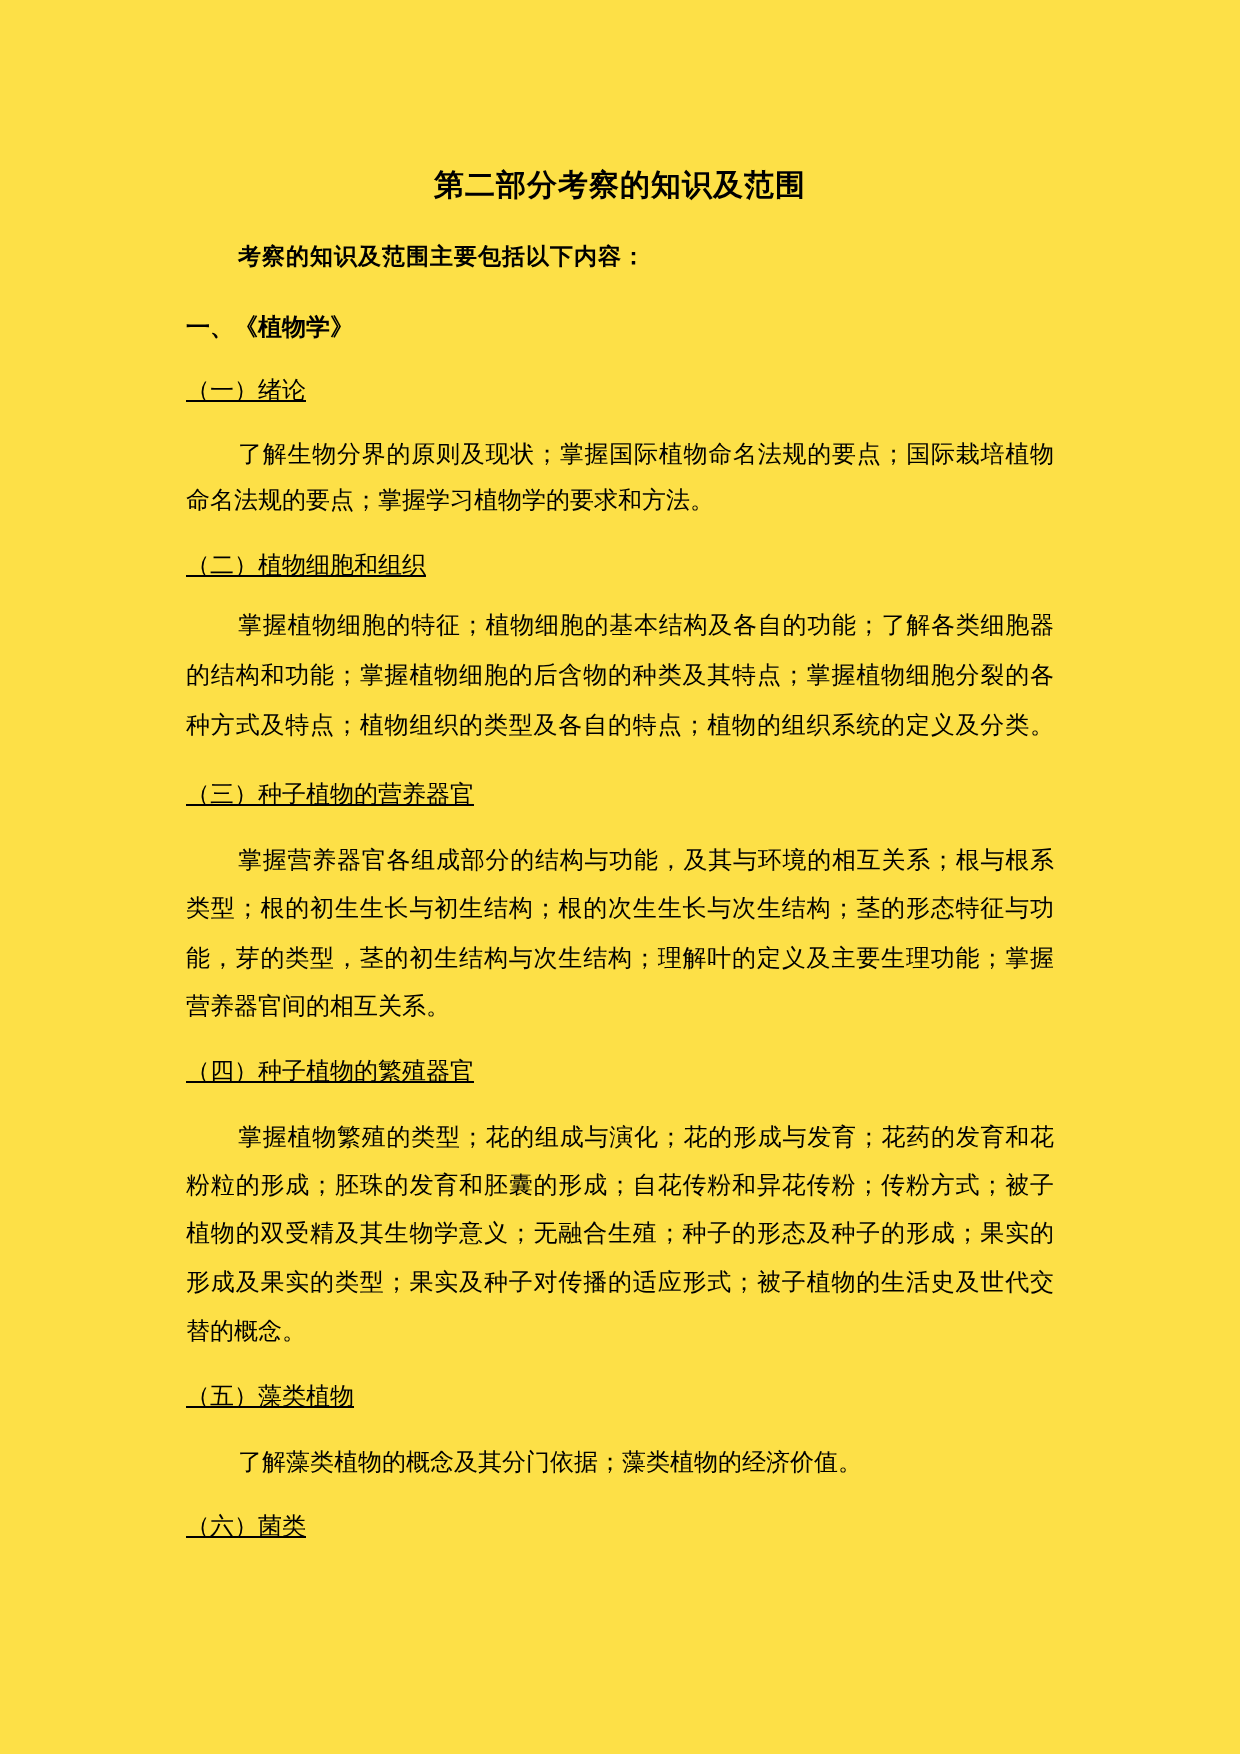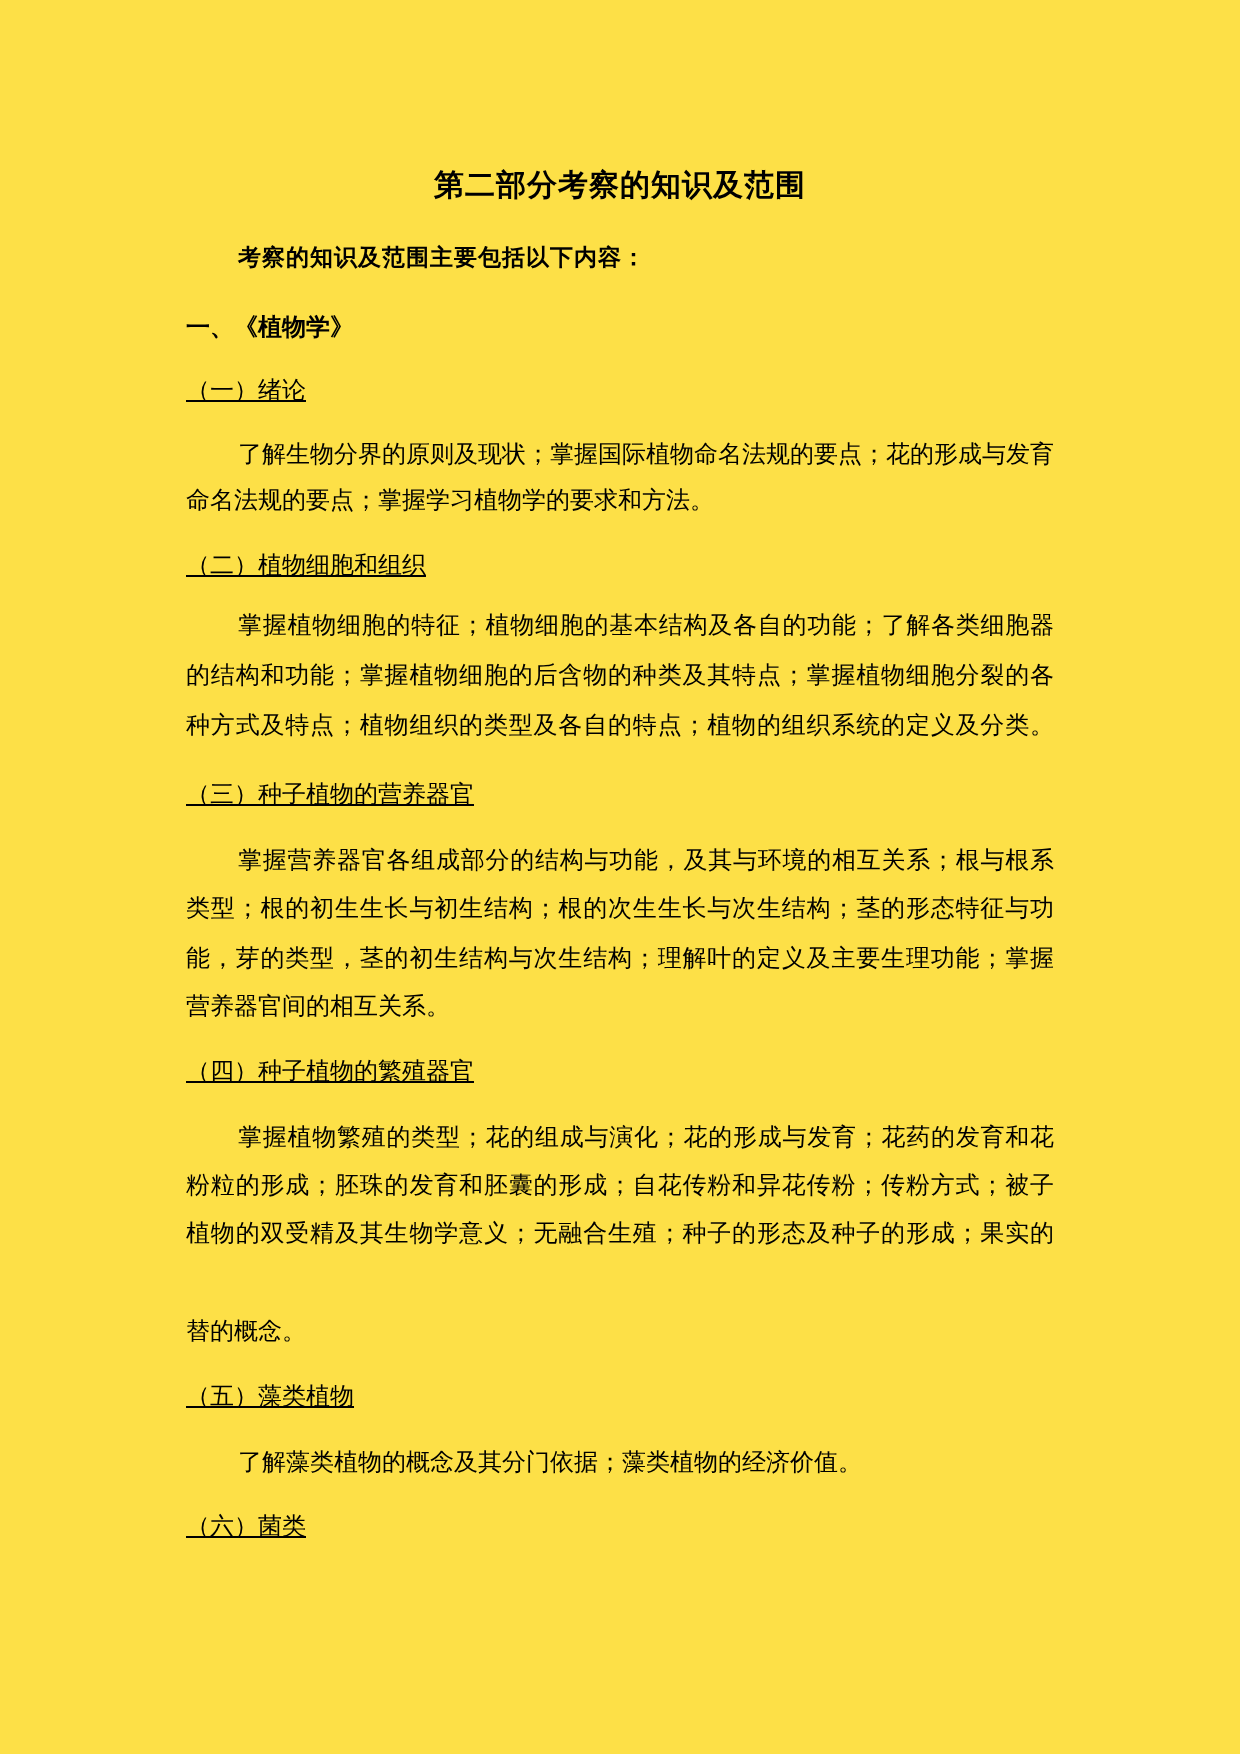--- a/index.html
+++ b/index.html
@@ -49,21 +49,21 @@
       font-family: "DejaVu Sans", "Liberation Sans", sans-serif;
       font-weight: bold;
       font-size: 30px;
       line-height: 36px;
       top: 167px;
       letter-spacing: 1px;
     }
     .subtitle {
       position: absolute;
       left: 238px;
-      font-family: Liberation Sans, sans-serif;
+      font-family: Liberation Serif, serif;
       font-weight: bold;
       font-size: 23px;
       line-height: 30px;
       top: 242px;
       letter-spacing: 1px;
       white-space: nowrap;
     }
     .section {
       position: absolute;
       left: 186px;
@@ -89,38 +89,39 @@
 
 <div class="page">
 
   <div class="title">第二部分考察的知识及范围</div>
 
   <div class="subtitle">考察的知识及范围主要包括以下内容：</div>
 
   <div class="section">一、《植物学》</div>
 
   <div class="heading" style="top:390px">（一）绪论</div>
-  <div class="line indent full" style="top:454px">了解生物分界的原则及现状；掌握国际植物命名法规的要点；花的形成与发育</div>
+  <div class="line indent full" style="top:454px">了解生物分界的原则及现状；掌握国际植物命名法规的要点；国际栽培植物</div>
   <div class="line" style="top:500px">命名法规的要点；掌握学习植物学的要求和方法。</div>
 
   <div class="heading" style="top:565px">（二）植物细胞和组织</div>
   <div class="line indent full" style="top:625px">掌握植物细胞的特征；植物细胞的基本结构及各自的功能；了解各类细胞器</div>
   <div class="line full" style="top:675px">的结构和功能；掌握植物细胞的后含物的种类及其特点；掌握植物细胞分裂的各</div>
   <div class="line full" style="top:725px">种方式及特点；植物组织的类型及各自的特点；植物的组织系统的定义及分类。</div>
 
   <div class="heading" style="top:794px">（三）种子植物的营养器官</div>
   <div class="line indent full" style="top:860px">掌握营养器官各组成部分的结构与功能，及其与环境的相互关系；根与根系</div>
   <div class="line full" style="top:908px">类型；根的初生生长与初生结构；根的次生生长与次生结构；茎的形态特征与功</div>
   <div class="line full" style="top:958px">能，芽的类型，茎的初生结构与次生结构；理解叶的定义及主要生理功能；掌握</div>
   <div class="line" style="top:1006px">营养器官间的相互关系。</div>
 
   <div class="heading" style="top:1071px">（四）种子植物的繁殖器官</div>
   <div class="line indent full" style="top:1137px">掌握植物繁殖的类型；花的组成与演化；花的形成与发育；花药的发育和花</div>
   <div class="line full" style="top:1185px">粉粒的形成；胚珠的发育和胚囊的形成；自花传粉和异花传粉；传粉方式；被子</div>
   <div class="line full" style="top:1233px">植物的双受精及其生物学意义；无融合生殖；种子的形态及种子的形成；果实的</div>
+  <div class="line full" style="top:1282px">形成及果实的类型；果实及种子对传播的适应形式；被子植物的生活史及世代交</div>
   <div class="line" style="top:1331px">替的概念。</div>
 
   <div class="heading" style="top:1396px">（五）藻类植物</div>
   <div class="line indent" style="top:1462px">了解藻类植物的概念及其分门依据；藻类植物的经济价值。</div>
 
   <div class="heading" style="top:1526px">（六）菌类</div>
 
 </div>
 
 </body></html>

